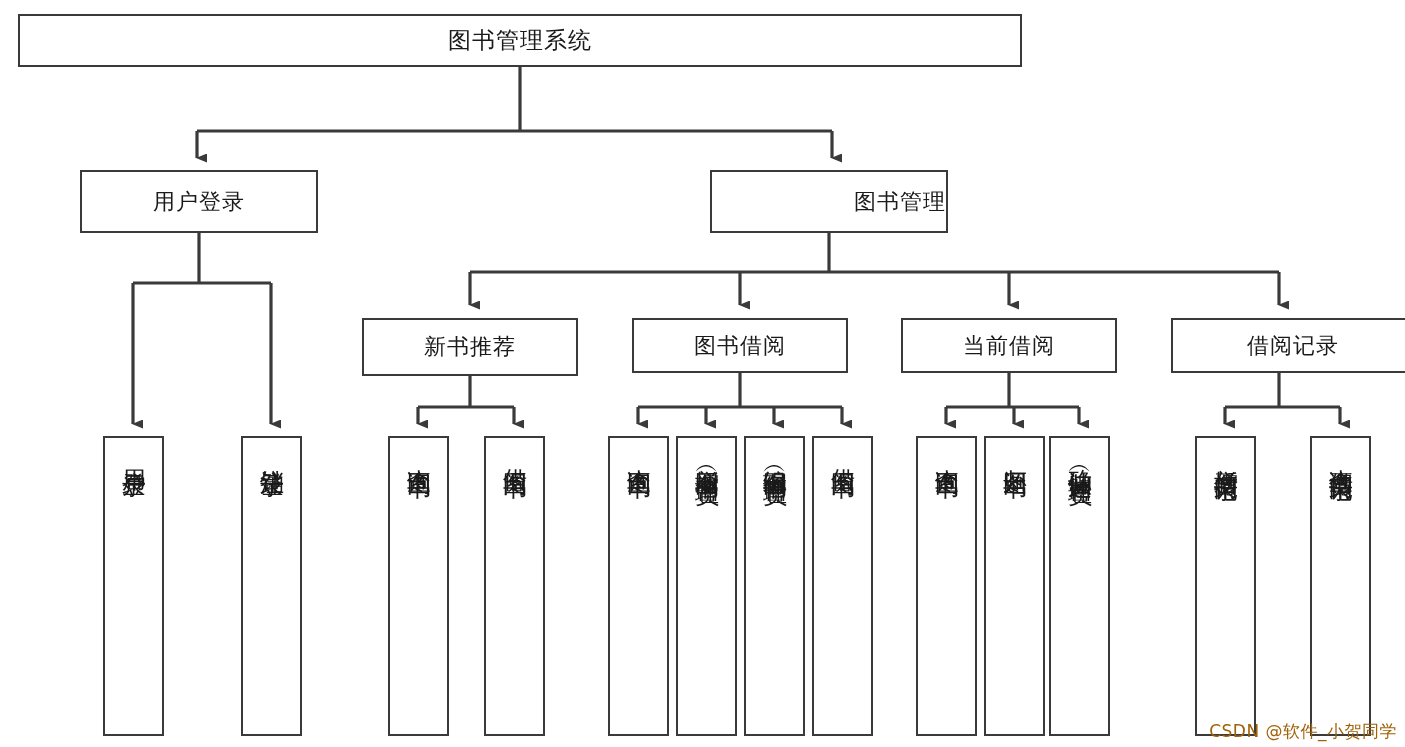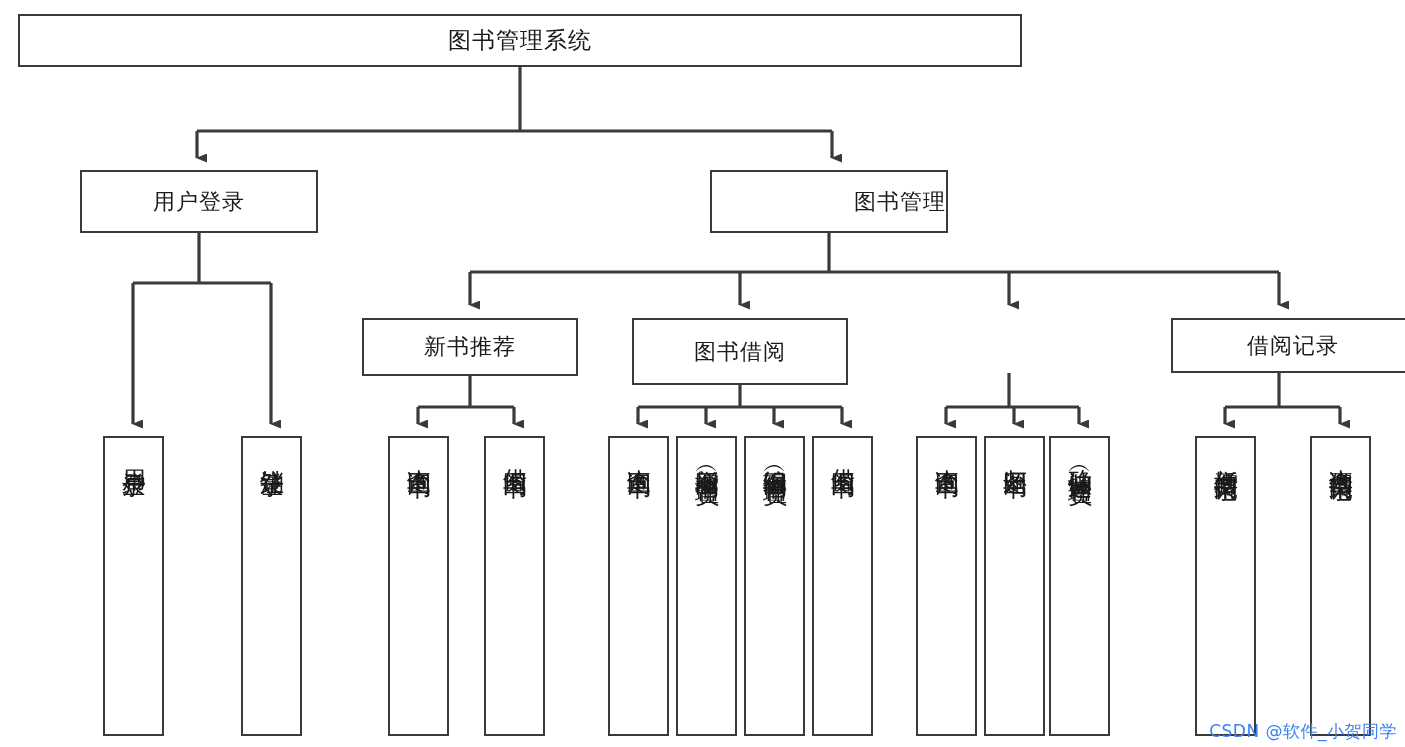--- a/index.html
+++ b/index.html
@@ -64,21 +64,21 @@
     font-size: 24px;
     line-height: 1.05;
     letter-spacing: 2px;
     white-space: nowrap;
   }
   #watermark {
     position: absolute;
     right: 8px;
     bottom: 4px;
     font-size: 17px;
-    color: #3b82f6;
+    color: #a16207;
     letter-spacing: 0.5px;
     z-index: 5;
     white-space: nowrap;
     font-family: "DejaVu Sans", "Liberation Sans", sans-serif;
   }
 </style>
 </head>
 <body>
 
 <div id="diagram-root">
@@ -142,24 +142,27 @@
   </div>
 
   <div class="node horiz" style="left:710px; top:170px; width:238px; height:63px;justify-content:flex-end;">
     <span class="node-label">图书管理</span>
   </div>
 
   <div class="node horiz" style="left:362px; top:318px; width:216px; height:58px;">
     <span class="node-label">新书推荐</span>
   </div>
 
-  <div class="node horiz" style="left:632px; top:318px; width:216px; height:67px;">
+  <div class="node horiz" style="left:632px; top:318px; width:216px; height:55px;">
     <span class="node-label">图书借阅</span>
   </div>
 
+  <div class="node horiz" style="left:901px; top:318px; width:216px; height:55px;">
+    <span class="node-label">当前借阅</span>
+  </div>
 
   <div class="node horiz" style="left:1171px; top:318px; width:244px; height:55px;">
     <span class="node-label">借阅记录</span>
   </div>
 
   <div class="node vert" style="left:103px; top:436px; width:61px; height:300px;">
     <span class="node-label">用户登录</span>
   </div>
 
   <div class="node vert" style="left:241px; top:436px; width:61px; height:300px;">

